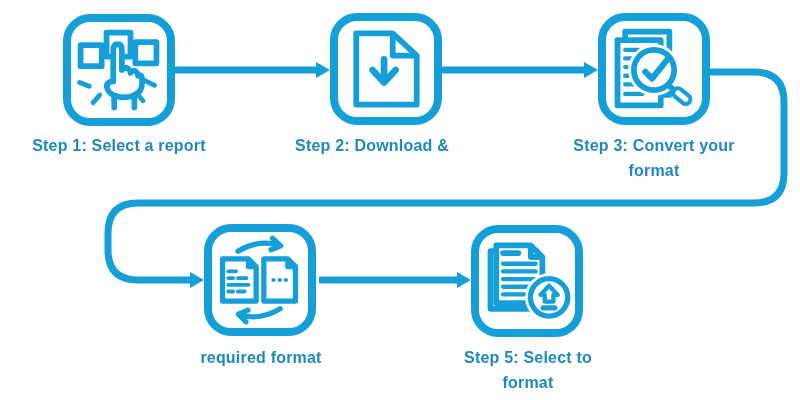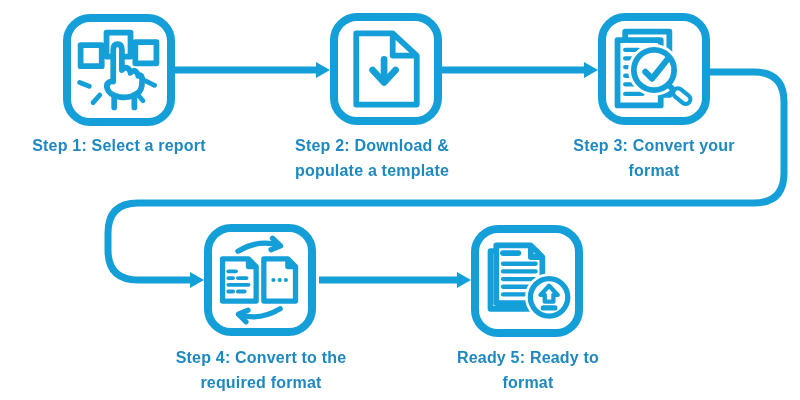--- a/index.html
+++ b/index.html
@@ -151,28 +151,26 @@
       </g>
     </svg>
   </div>
 
   <div class="label" style="left:-9px;top:133px;">
     <span>Step 1: Select a report</span>
     <span></span>
   </div>
   <div class="label" style="left:244px;top:133px;">
     <span>Step 2: Download &amp;</span>
-    <span>populate a template</span>
   </div>
   <div class="label" style="left:526px;top:133px;">
     <span>Step 3: Convert your</span>
     <span>format</span>
   </div>
   <div class="label" style="left:133px;top:345px;">
-    <span>Step 4: Convert to the</span>
     <span>required format</span>
   </div>
   <div class="label" style="left:400px;top:345px;">
-    <span>Ready 5: Ready to</span>
+    <span>Step 5: Select to</span>
     <span>format</span>
   </div>
 
 </div>
 
 </body></html>

